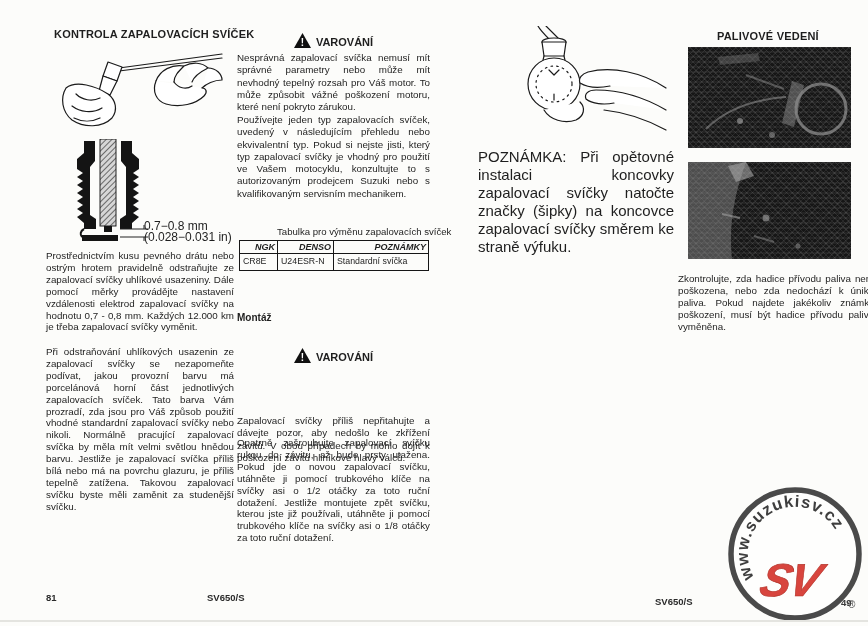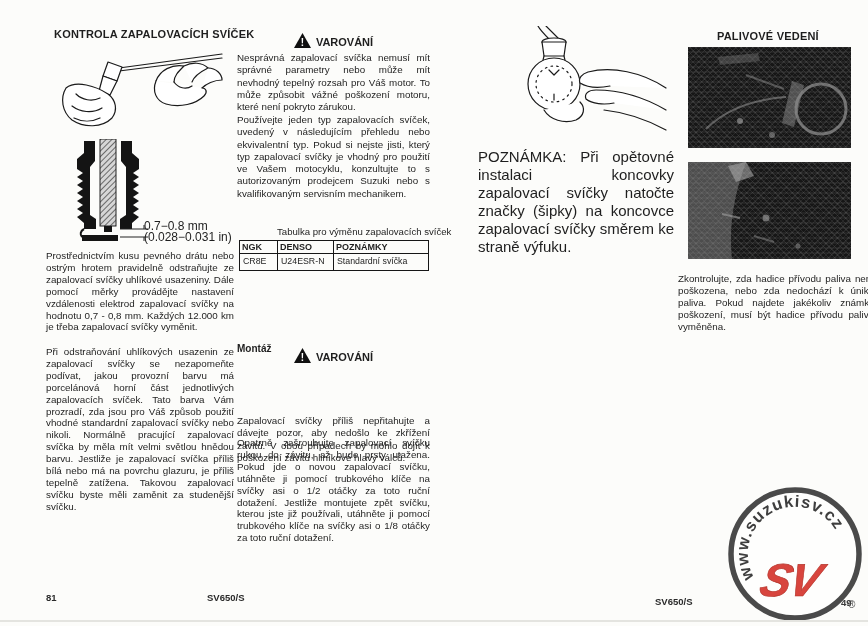--- a/index.html
+++ b/index.html
@@ -16,21 +16,21 @@
   .warnhead svg{display:block;}
   .caption{font-size:9.6px;}
   .note-text{font-size:15px;line-height:18px;text-align:justify;}
   .gap-label{font-size:12px;line-height:10.5px;white-space:nowrap;}
   .footer-txt{font-size:9.5px;font-weight:bold;color:#2a2a2a;white-space:nowrap;}
 
   table.plug{border-collapse:collapse;width:189px;table-layout:fixed;}
   table.plug th, table.plug td{
     border:1.4px solid #161616;font-size:8.8px;padding:2px 3px;vertical-align:top;
   }
-  table.plug th{font-size:9px;text-align:left;padding:1px 2px;}
+  table.plug th{font-size:9px;text-align:right;padding:1px 2px;font-style:italic;}
   .stack{display:flex;flex-direction:column;gap:15px;}
 
   .photo{
     background-color:#161616;
     background-image:
       repeating-linear-gradient(45deg, rgba(205,205,205,.11) 0 1px, transparent 1px 4px),
       repeating-linear-gradient(-45deg, rgba(195,195,195,.10) 0 1px, transparent 1px 4px),
       repeating-linear-gradient(0deg, rgba(170,170,170,.09) 0 2px, transparent 2px 5px);
   }
   .photo svg{display:block;width:100%;height:100%;}
@@ -117,21 +117,21 @@
     </tr>
     <tr style="height:17px;margin-left:6px;">
       <td>CR8E</td>
       <td>U24ESR-N</td>
       <td>Standardní svíčka</td>
     </tr>
   </tbody>
     </table>
 </div>
 
-<div class="abs" style="left:237px;top:343px;font-size:10px;font-weight:bold;">Montáž</div>
+<div class="abs" style="left:237px;top:312px;font-size:10px;font-weight:bold;">Montáž</div>
 
 <div class="abs warnhead" style="left:237px;top:348px;width:193px;">
   <svg width="17" height="15" viewBox="0 0 17 15">
     <path d="M8.5,0 L17,15 L0,15 Z" fill="#101010"></path>
     <text x="8.5" y="13" font-size="10" font-weight="bold" fill="#ffffff" text-anchor="middle" font-family="Liberation Sans, sans-serif">!</text>
   </svg>
   <span>VAROVÁNÍ</span>
 </div>
 <div class="abs warn-text" style="left:237px;top:383px;width:193px;margin-top:32px;">Zapalovací svíčky příliš nepřitahujte a dávejte pozor, aby nedošlo ke zkřížení závitů. V obou případech by mohlo dojít k poškození závitů hliníkové hlavy válců.</div>
 <div class="abs body-text" style="left:237px;top:437px;width:193px;">Opatrně zašroubujte zapalovací svíčku rukou do závitu, až bude prsty utažena. Pokud jde o novou zapalovací svíčku, utáhněte ji pomocí trubkového klíče na svíčky asi o 1/2 otáčky za toto ruční dotažení. Jestliže montujete zpět svíčku, kterou jste již používali, utáhněte ji pomocí trubkového klíče na svíčky asi o 1/8 otáčky za toto ruční dotažení.</div>

